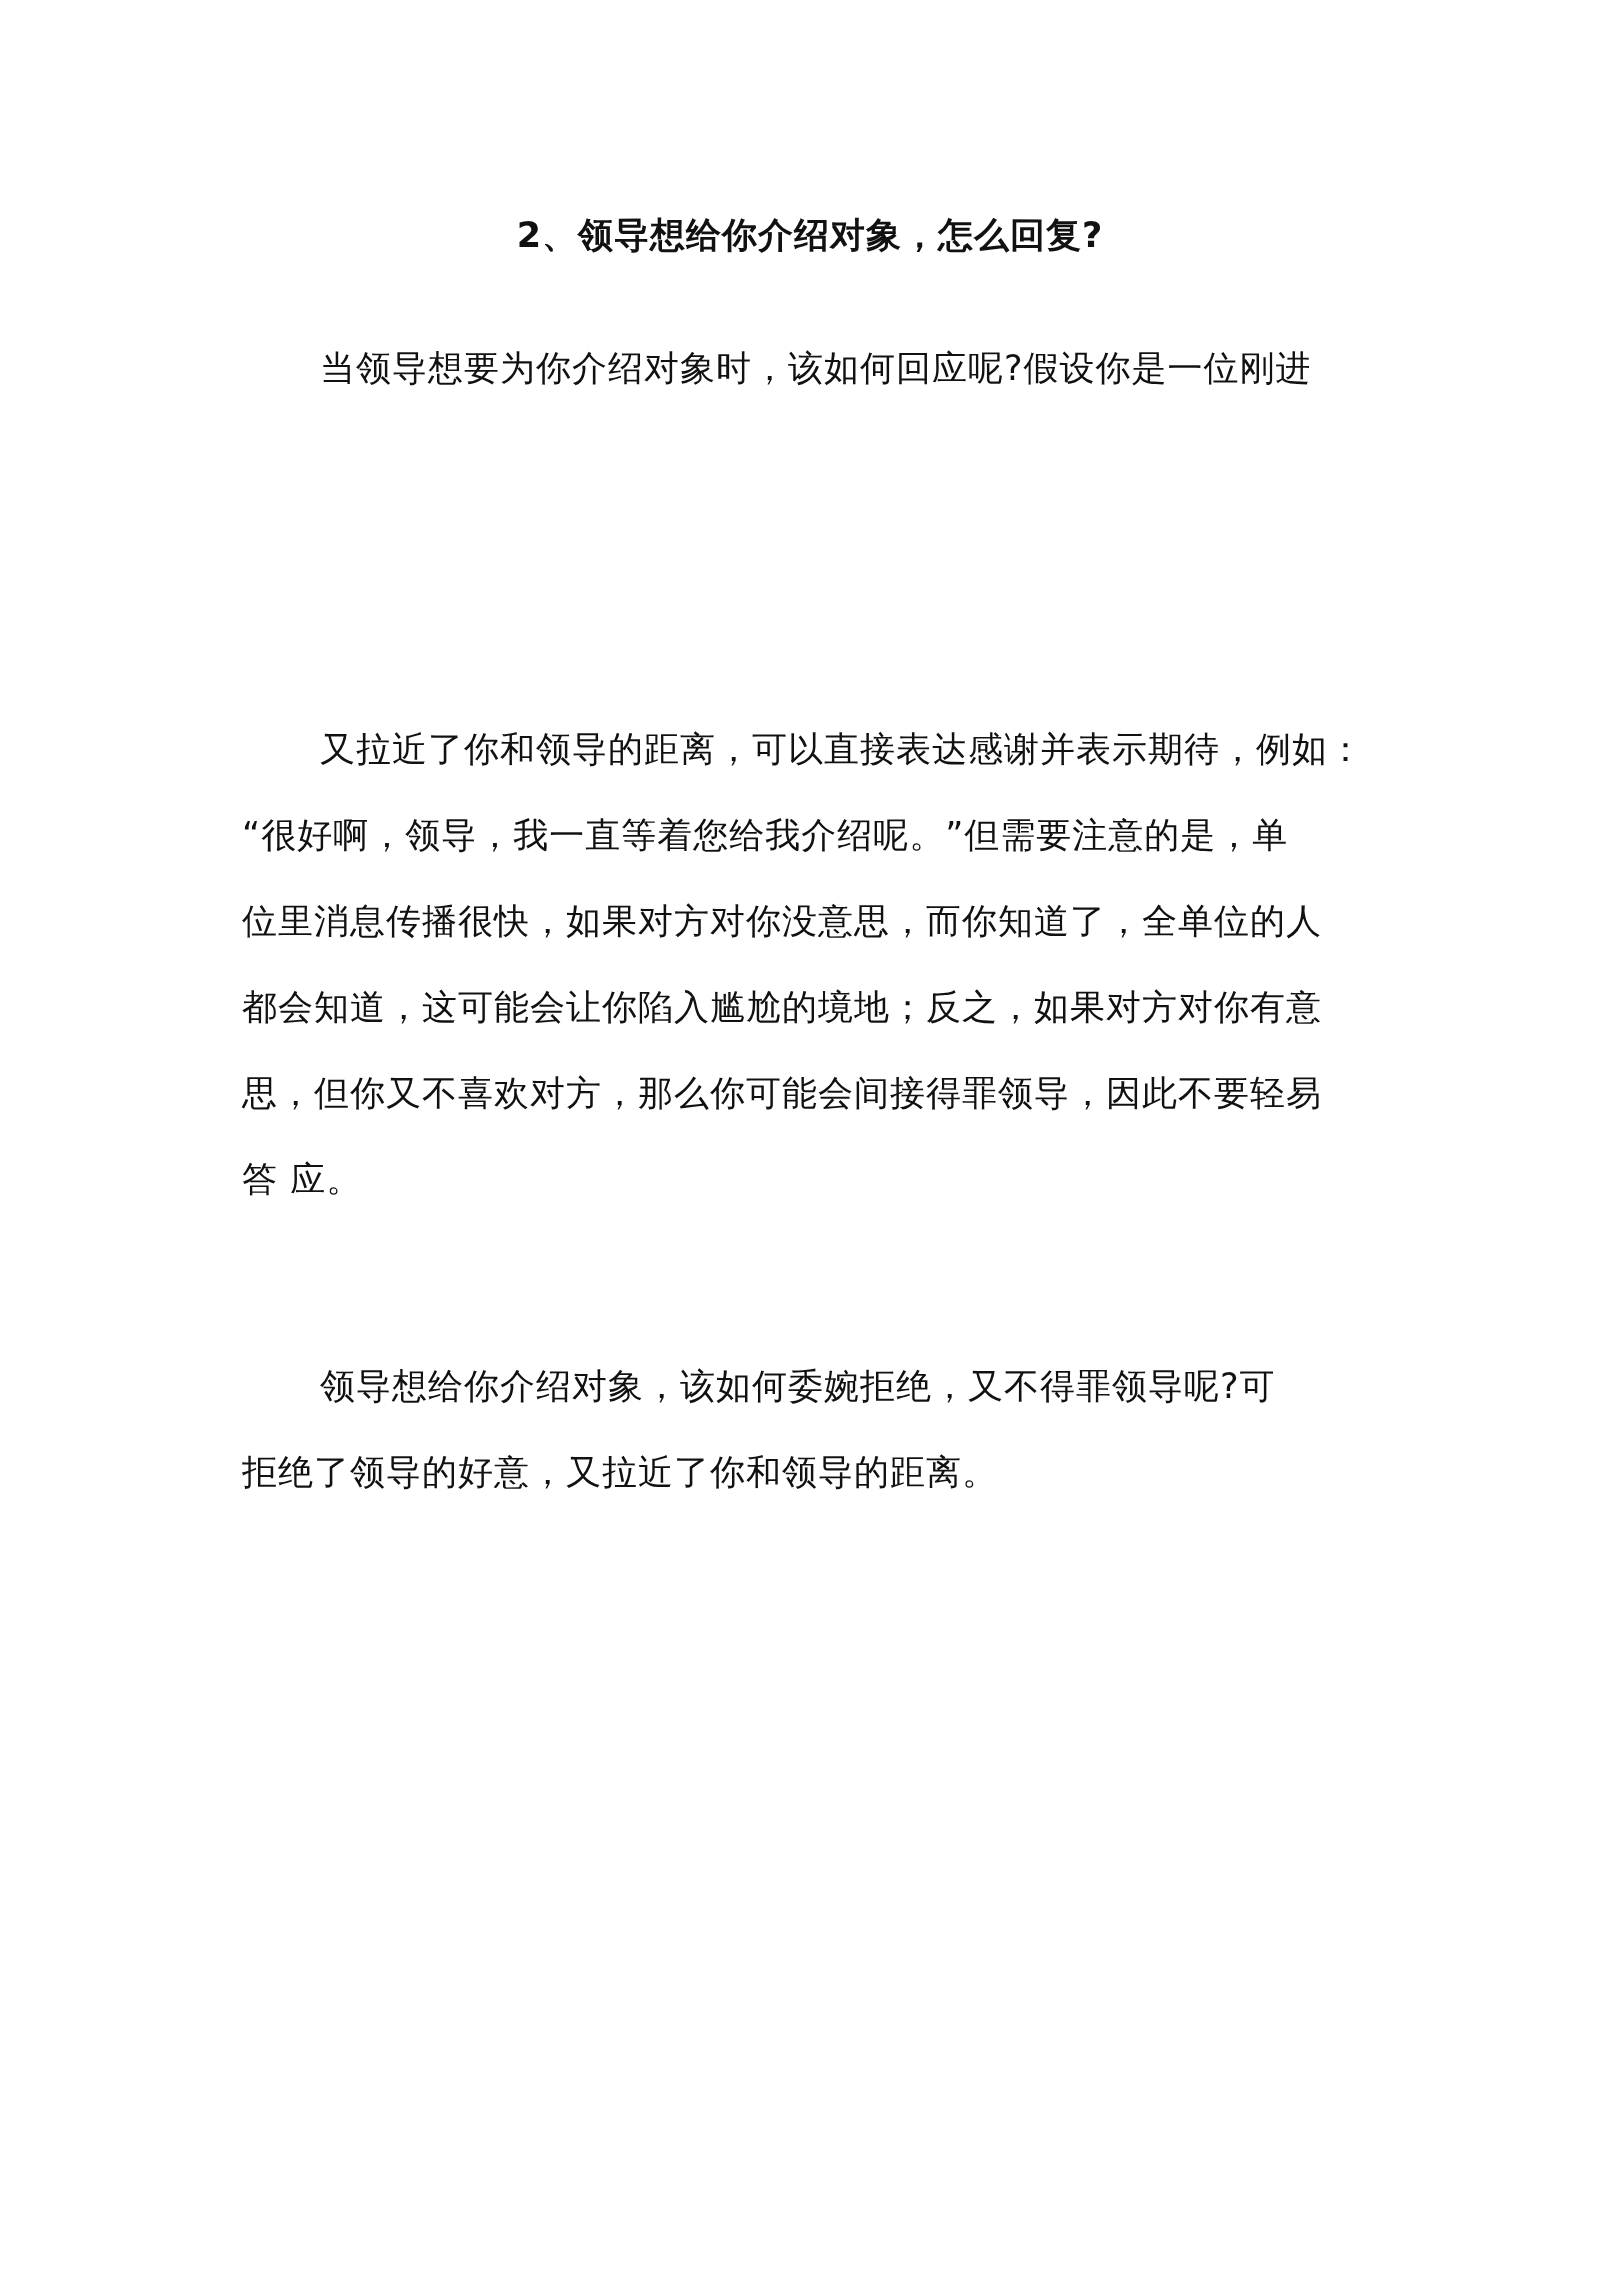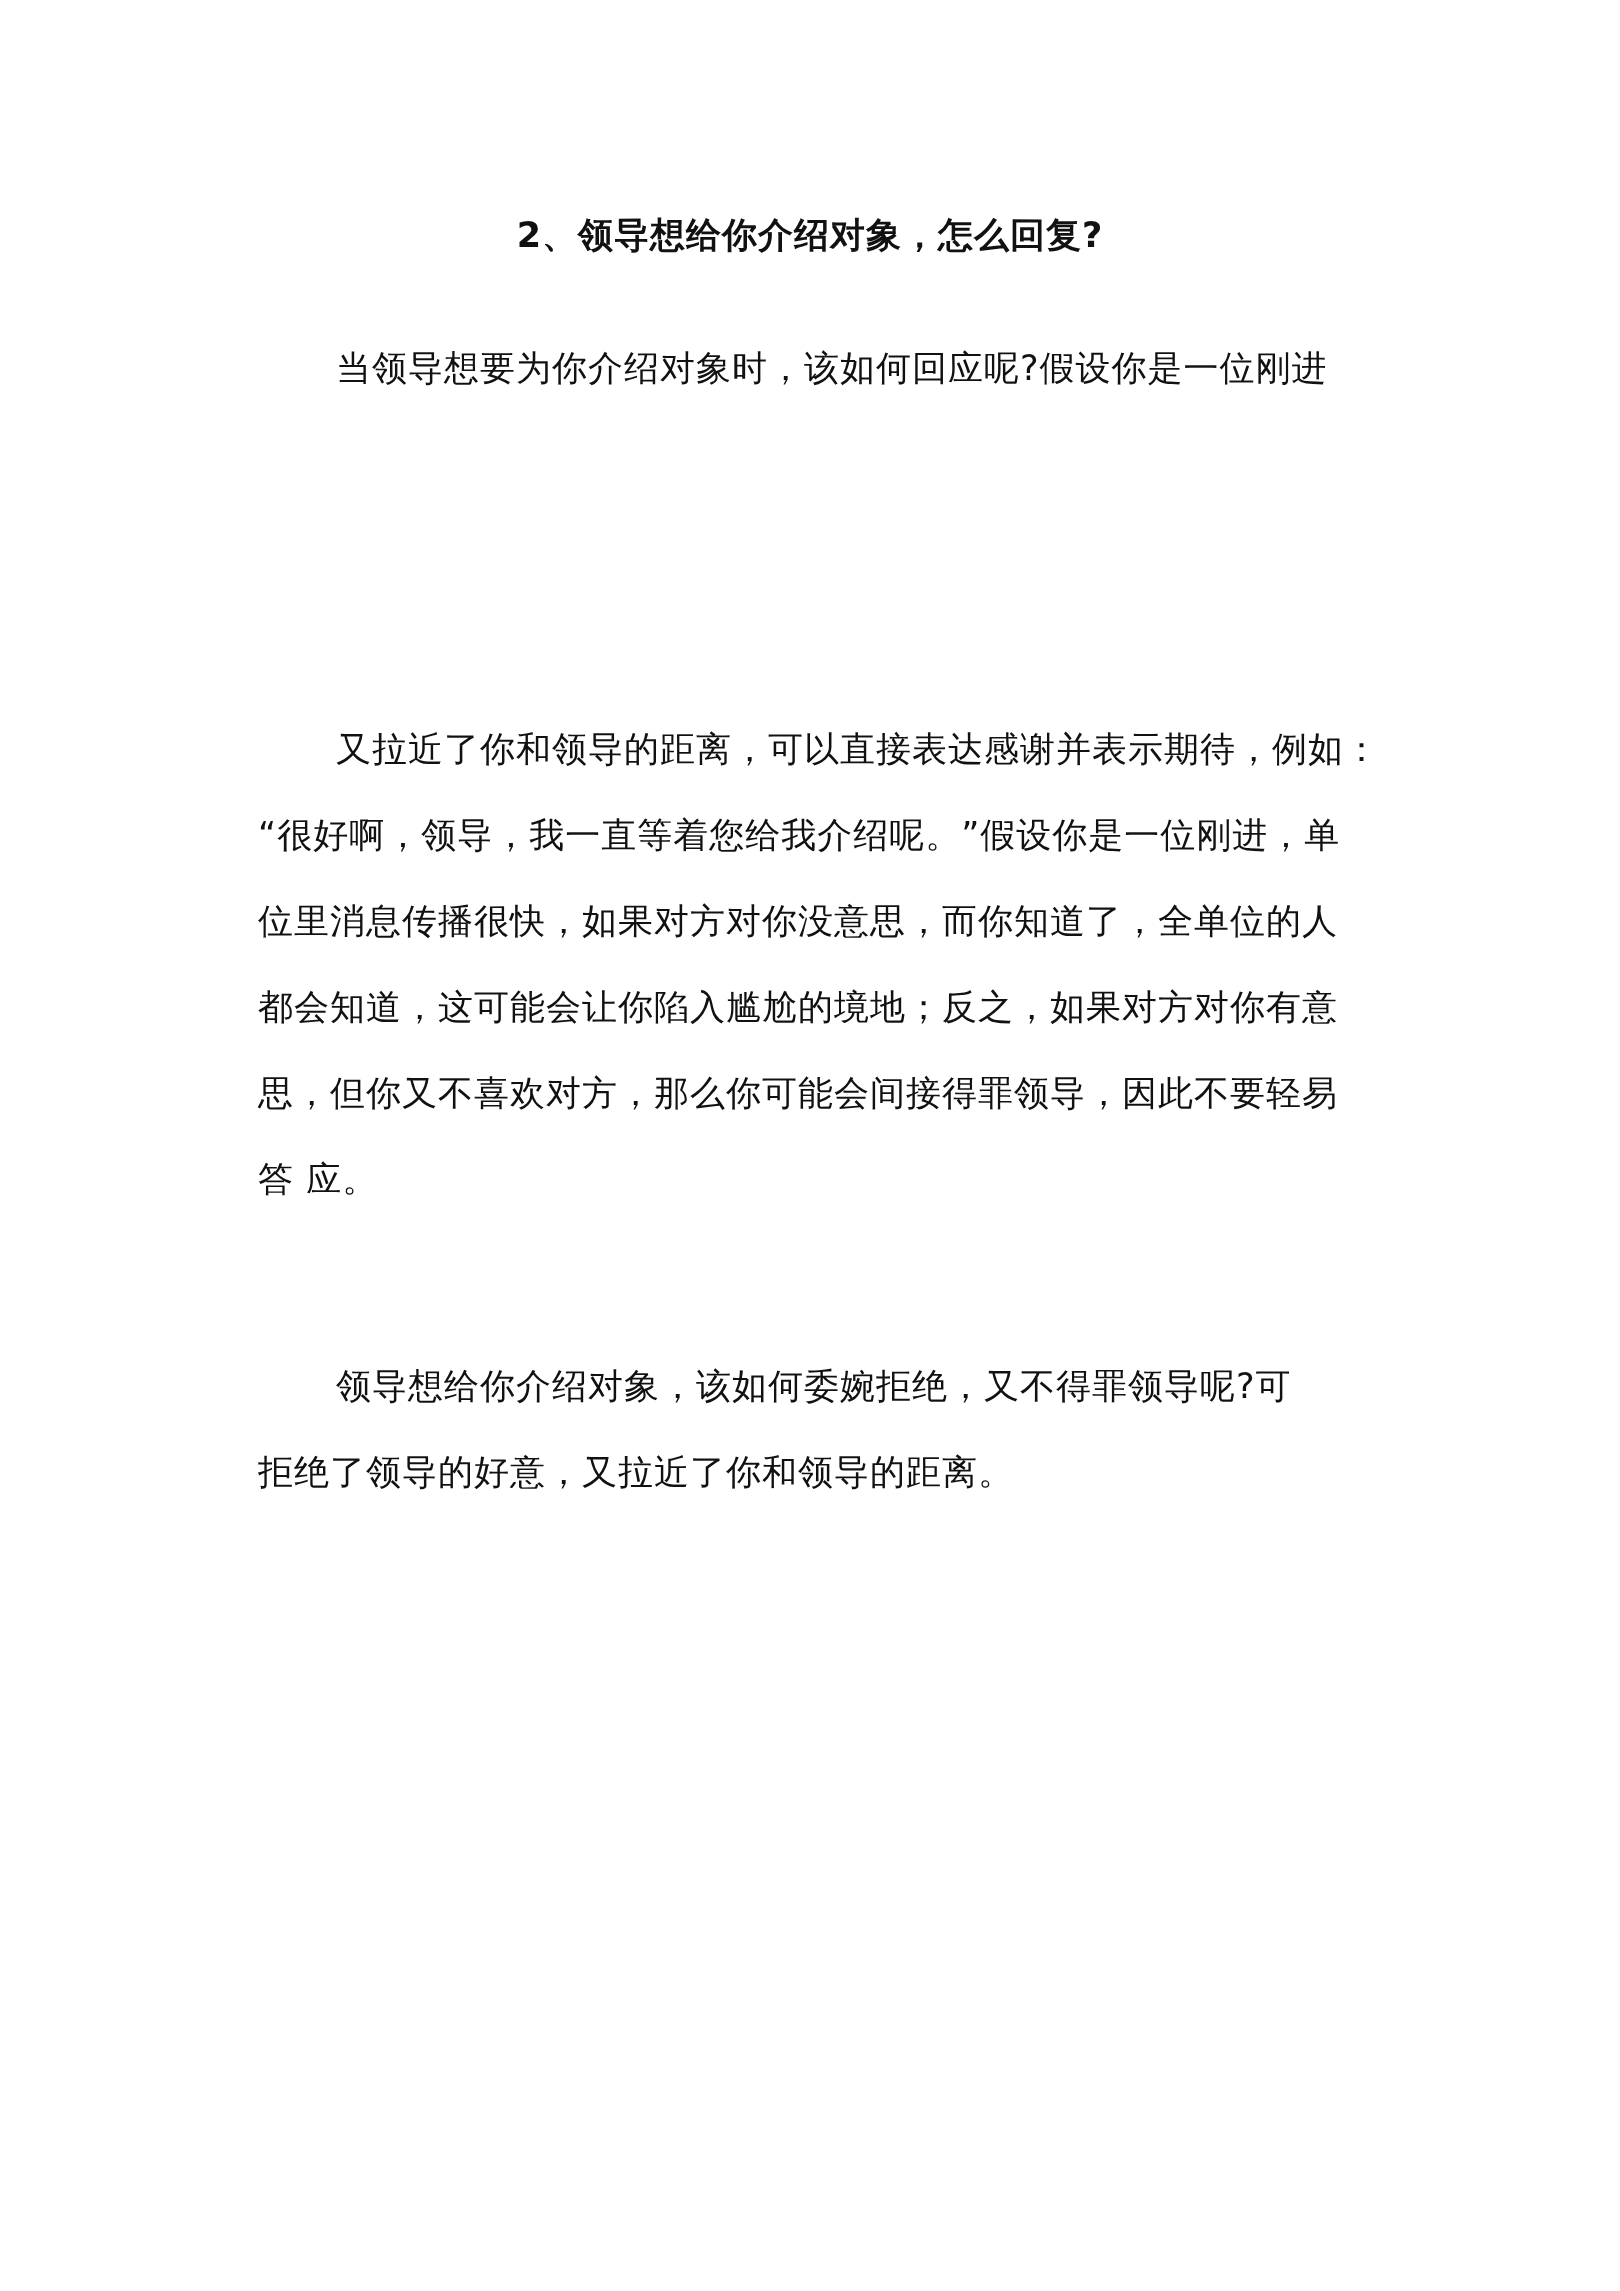--- a/index.html
+++ b/index.html
@@ -41,36 +41,35 @@
       text-indent: 78px;
       text-align: justify;
       letter-spacing: 1px;
     }
     .p1 { top: 325px; }
     .p2 { top: 706px; }
     .p3 { top: 1343px; }
     .line {
       display: block;
       white-space: nowrap;
-      margin-left: 16px;
     }
   </style>
 </head>
 <body>
 
 <div class="page">
   <div class="title">2、领导想给你介绍对象，怎么回复?</div>
 
   <div class="para p1">
     <span class="line">当领导想要为你介绍对象时，该如何回应呢?假设你是一位刚进</span>
   </div>
 
   <div class="para p2">
     <span class="line">又拉近了你和领导的距离，可以直接表达感谢并表示期待，例如：</span>
-    <span class="line" style="text-indent:0">“很好啊，领导，我一直等着您给我介绍呢。”假设你是一位刚进，单</span>
+    <span class="line" style="text-indent:0">“很好啊，领导，我一直等着您给我介绍呢。”但需要注意的是，单</span>
     <span class="line" style="text-indent:0">位里消息传播很快，如果对方对你没意思，而你知道了，全单位的人</span>
     <span class="line" style="text-indent:0">都会知道，这可能会让你陷入尴尬的境地；反之，如果对方对你有意</span>
     <span class="line" style="text-indent:0">思，但你又不喜欢对方，那么你可能会间接得罪领导，因此不要轻易</span>
     <span class="line" style="text-indent:0">答 应。</span>
   </div>
 
   <div class="para p3">
     <span class="line">领导想给你介绍对象，该如何委婉拒绝，又不得罪领导呢?可</span>
     <span class="line" style="text-indent:0">拒绝了领导的好意，又拉近了你和领导的距离。</span>
   </div>

